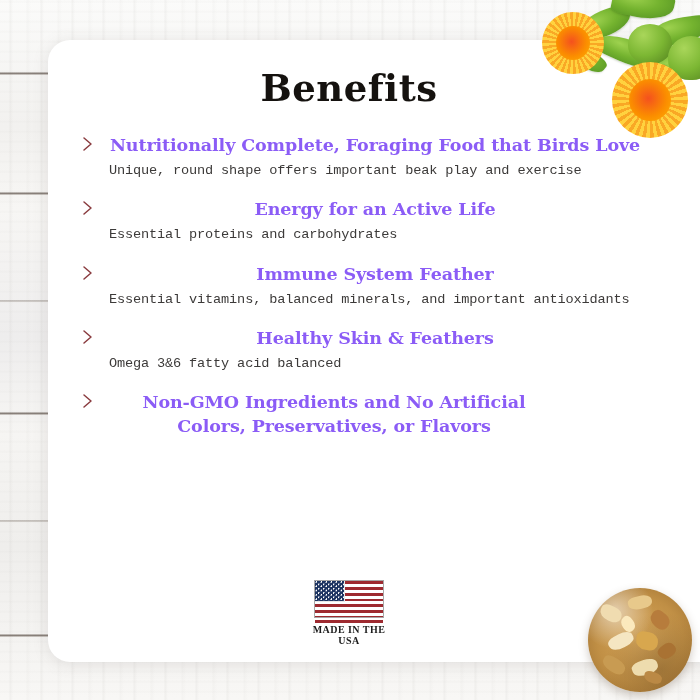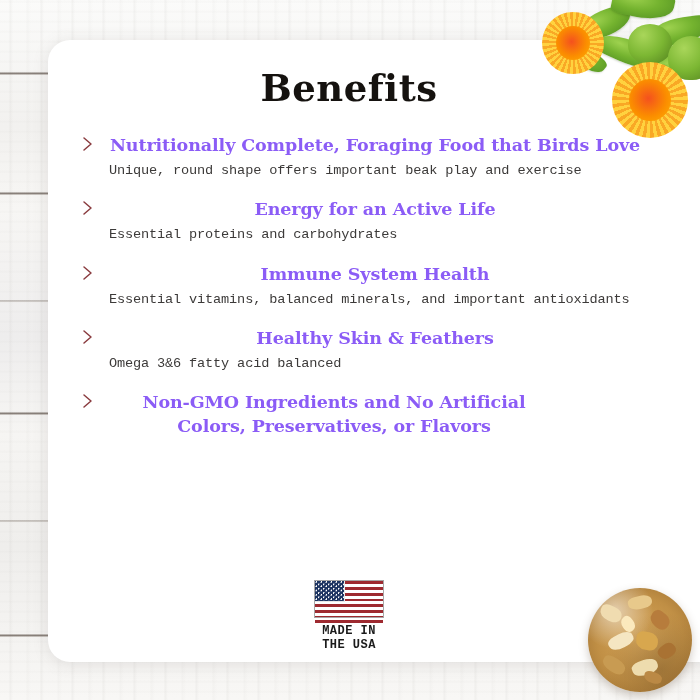--- a/index.html
+++ b/index.html
@@ -191,23 +191,23 @@
       radial-gradient(circle at 25% 25%, #fff 0.7px, transparent 0.9px) 0 0 / 5px 4.3px,
       radial-gradient(circle at 75% 75%, #fff 0.7px, transparent 0.9px) 0 0 / 5px 4.3px;
   }
   .usa-rule {
     width: 68px;
     height: 2.5px;
     background: #9e2a30;
     margin: 2px auto 1.5px;
   }
   .usa-text {
-    font-family: Liberation Mono, monospace;
+    font-family: Liberation Serif, serif;
     font-weight: bold;
-    font-size: 12px;
+    font-size: 10px;
     letter-spacing: 0.45px;
     color: #1b1b1b;
     text-align: center;
   }
 
   
   .flowers {
     position: absolute;
     left: 500px;
     top: -16px;
@@ -309,21 +309,21 @@
         <div class="b-head">Energy for an Active Life</div>
         <div class="b-sub">Essential proteins and carbohydrates</div>
       </div>
 
       <div class="bullet">
         <span class="chev">
           <svg width="14" height="16" viewBox="0 0 14 16">
               <path d="M3 2 L10 8 L3 14" fill="none" stroke="#8a3b3f" stroke-width="1.5" stroke-linecap="round" stroke-linejoin="round"></path>
             </svg>
         </span>
-        <div class="b-head">Immune System Health</div>
+        <div class="b-head">Immune System Feather</div>
         <div class="b-sub">Essential vitamins, balanced minerals, and important antioxidants</div>
       </div>
 
       <div class="bullet">
         <span class="chev">
           <svg width="14" height="16" viewBox="0 0 14 16">
               <path d="M3 2 L10 8 L3 14" fill="none" stroke="#8a3b3f" stroke-width="1.5" stroke-linecap="round" stroke-linejoin="round"></path>
             </svg>
         </span>
         <div class="b-head">Healthy Skin &amp; Feathers</div>

